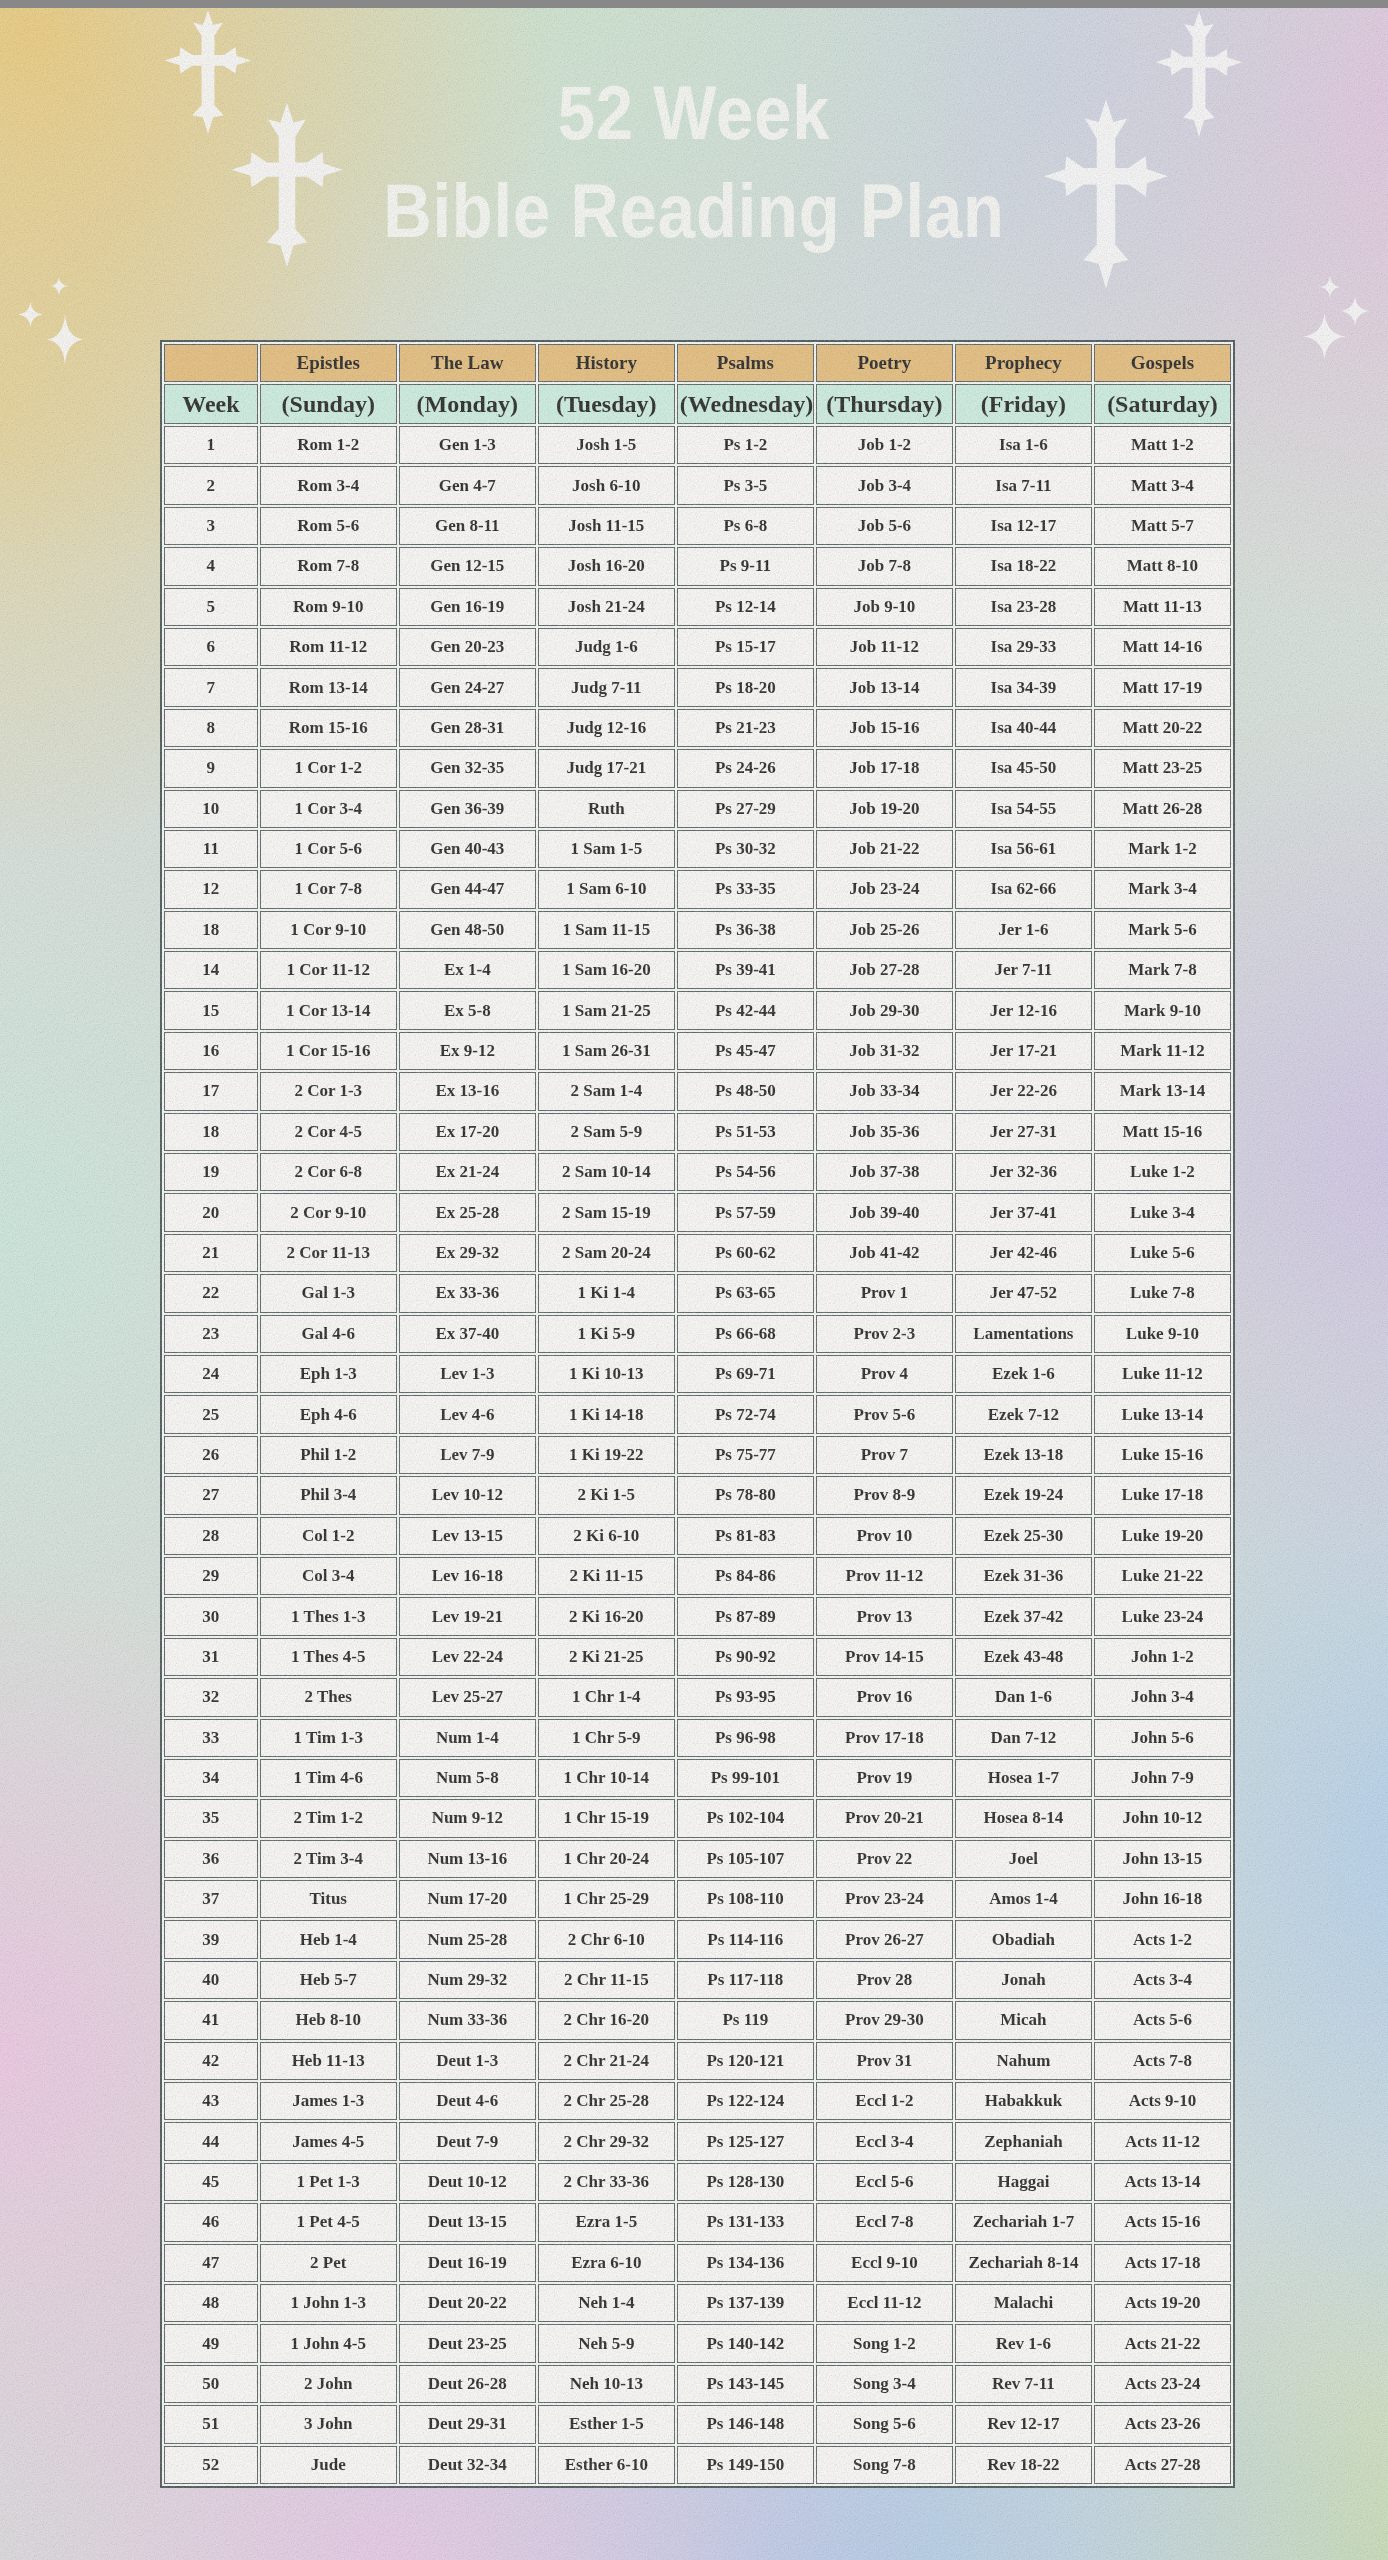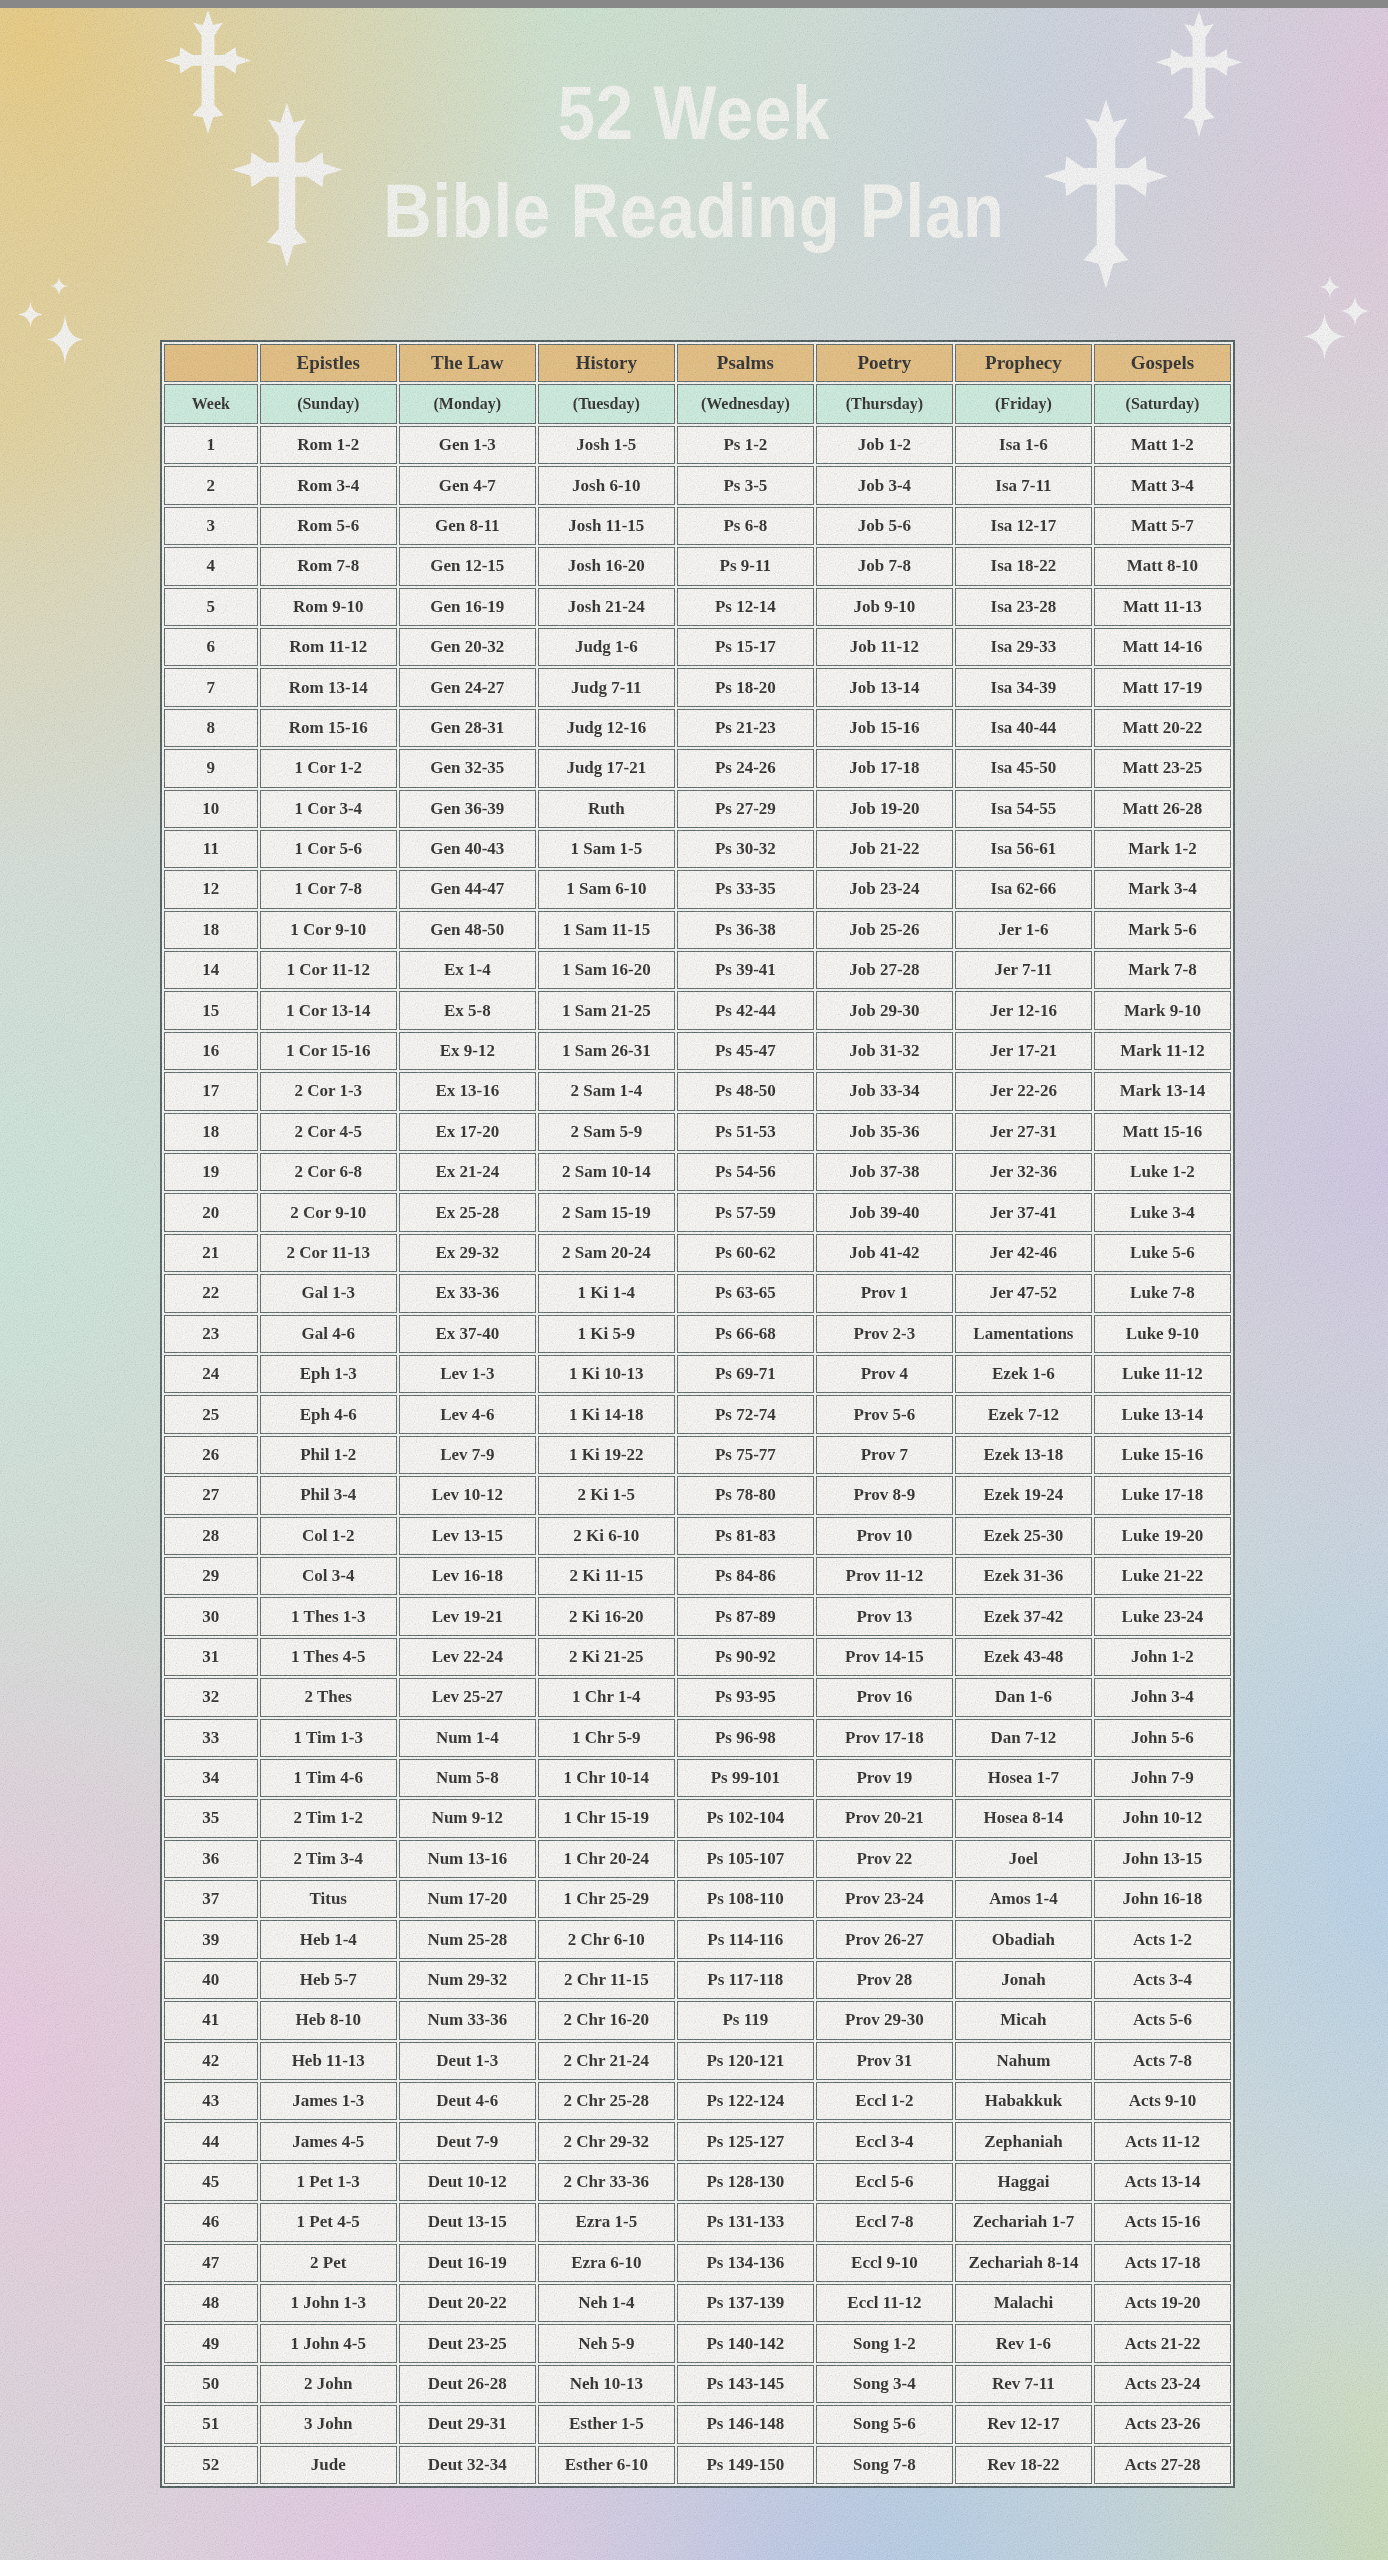--- a/index.html
+++ b/index.html
@@ -24,21 +24,21 @@
     color:var(--title-color,#fcfdf8);opacity:.97;
     font:700 76px/98px "Liberation Sans", sans-serif;letter-spacing:1px;
     transform:scaleX(.88);transform-origin:50% 0;}
   .plan{position:absolute;z-index:2;left:160px;top:332px;width:1075px;}
   table.grid{width:100%;table-layout:fixed;border-collapse:separate;border-spacing:2px;
     background:#fdfdfb;border:2px solid var(--outer-border,#3c4a4a);}
   table.grid th, table.grid td{border:1px solid var(--grid-border,#4e5a5a);
     text-align:center;vertical-align:middle;padding:0 2px;overflow:hidden;
     color:var(--text-color,#141414);font-family:"Liberation Serif", serif;font-weight:700;}
   th.cat{background:var(--cat-bg,#e8bc74);height:36px;font-size:19px;}
-  th.day{background:var(--day-bg,#cdf2e2);height:38px;font-size:16px;}
+  th.day{background:var(--day-bg,#cdf2e2);height:38px;font-size:24px;}
   tbody td{background:var(--cell-bg,#fffefb);height:36.4px;font-size:17px;}
   .grain{position:absolute;inset:0;z-index:6;pointer-events:none;}
   .grain rect{mix-blend-mode:soft-light;}
 </style>
 </head>
 <body>
 
 <div class="page" style="--cat-bg: #e8bc74; --day-bg: #cdf2e2; --cell-bg: #fffefb; --grid-border: #4e5a5a; --outer-border: #3c4a4a; --text-color: #141414; --title-color: #fcfdf8;">
 
   <svg width="0" height="0" style="position:absolute" aria-hidden="true">
@@ -167,21 +167,21 @@
             <td class="rd">Gen 16-19</td>
             <td class="rd">Josh 21-24</td>
             <td class="rd">Ps 12-14</td>
             <td class="rd">Job 9-10</td>
             <td class="rd">Isa 23-28</td>
             <td class="rd">Matt 11-13</td>
           </tr>
           <tr>
             <td class="wk">6</td>
             <td class="rd">Rom 11-12</td>
-            <td class="rd">Gen 20-32</td>
+            <td class="rd">Gen 20-23</td>
             <td class="rd">Judg 1-6</td>
             <td class="rd">Ps 15-17</td>
             <td class="rd">Job 11-12</td>
             <td class="rd">Isa 29-33</td>
             <td class="rd">Matt 14-16</td>
           </tr>
           <tr>
             <td class="wk">7</td>
             <td class="rd">Rom 13-14</td>
             <td class="rd">Gen 24-27</td>

